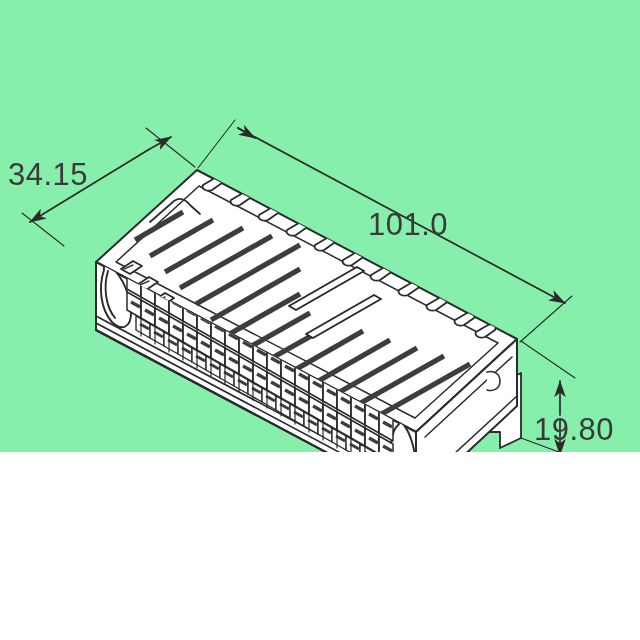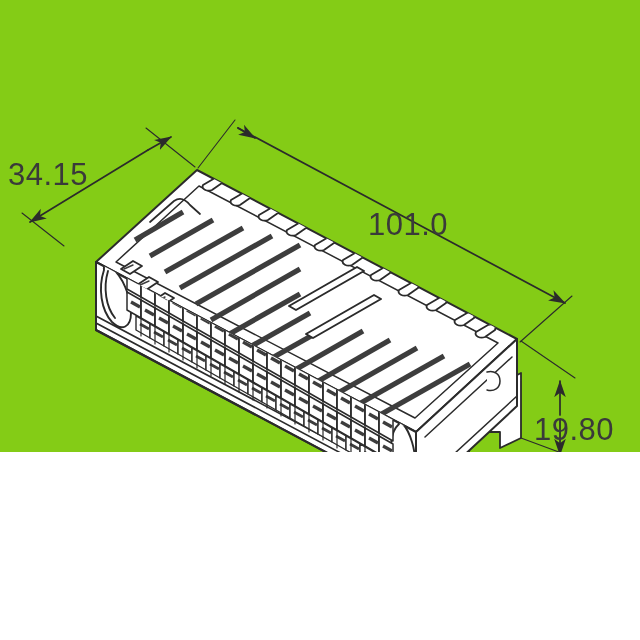--- a/index.html
+++ b/index.html
@@ -4,21 +4,21 @@
 <style>
   html, body {
     margin: 0;
     padding: 0;
     background: #ffffff;
   }
   #page {
     position: relative;
     width: 640px;
     height: 452px;
-    background: #84cc16;
+    background: #86efac;
     overflow: hidden;
     font-family: "Liberation Sans", sans-serif;
   }
   #drawing-svg {
     position: absolute;
     left: 0;
     top: 0;
     width: 640px;
     height: 640px;
     display: block;

